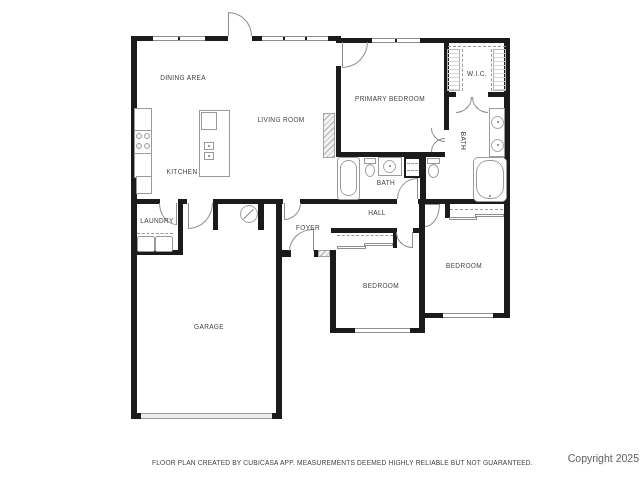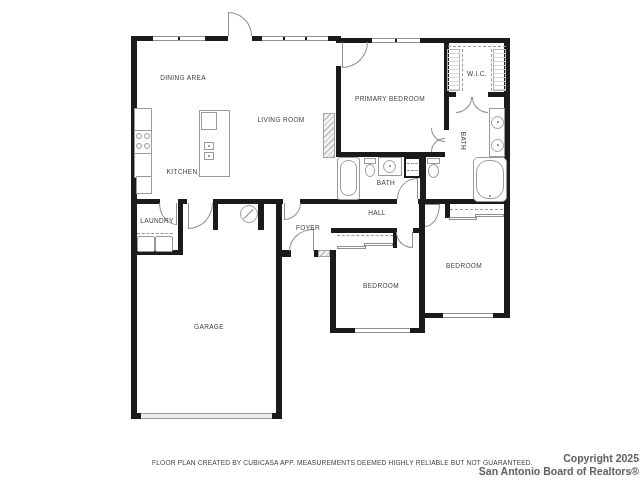--- a/index.html
+++ b/index.html
@@ -23,21 +23,21 @@
   .hatch{position:absolute;border:1px solid #a5a5a5;box-sizing:border-box;background:#f2f2f2;
          background-image:repeating-linear-gradient(135deg,#c0c0c0 0,#c0c0c0 1px,transparent 1px,transparent 4px);}
   .shelf{position:absolute;border:1px solid #b5b5b5;box-sizing:border-box;
          background-image:repeating-linear-gradient(0deg,#d8d8d8 0,#d8d8d8 1px,transparent 1px,transparent 4px);}
   .slide{position:absolute;background:#fff;border:1px solid #8f8f8f;box-sizing:border-box;}
   .lbl{position:absolute;transform:translate(-50%,-50%);font-size:6.5px;line-height:7px;color:#3c3c3c;
        letter-spacing:0.35px;white-space:nowrap;}
   .lbl.vert{writing-mode:vertical-rl;transform:translate(-50%,-50%);}
   .garage-door{position:absolute;background:#ededed;border-top:1.5px solid #9a9a9a;border-bottom:1.5px solid #9a9a9a;box-sizing:border-box;}
   #disclaimer{position:absolute;left:152px;top:459px;font-size:6.6px;color:#3a3a3a;letter-spacing:0.2px;white-space:nowrap;}
-  #copyright{position:absolute;right:1px;top:452px;text-align:right;font-size:10.5px;font-weight:bold;color:#636363;
+  #copyright{position:absolute;right:1px;top:452px;text-align:right;font-size:10.5px;font-weight:normal;color:#636363;
              line-height:12.5px;text-shadow:-1px -1px 0 #ffffff,1px 1px 0 #f2f2f2;}
 </style>
 </head>
 <body>
 
 <div id="plan">
 
   <div class="w" style="left:131px;top:36px;width:6px;height:383px;"></div>
   <div class="w" style="left:131px;top:36px;width:22px;height:5px;"></div>
   <div class="win" style="left:153px;top:36px;width:52px;height:5px;">
@@ -195,15 +195,14 @@
   <div class="lbl" style="left:390px;top:98px;">PRIMARY BEDROOM</div>
   <div class="lbl" style="left:477px;top:73px;">W.I.C.</div>
   <div class="lbl vert" style="left:463px;top:141px;">BATH</div>
   <div class="lbl" style="left:381px;top:285px;">BEDROOM</div>
   <div class="lbl" style="left:464px;top:265px;">BEDROOM</div>
   <div class="lbl" style="left:209px;top:326px;">GARAGE</div>
 
   <div id="disclaimer">FLOOR PLAN CREATED BY CUBICASA APP. MEASUREMENTS DEEMED HIGHLY RELIABLE BUT NOT GUARANTEED.</div>
   <div id="copyright">
     <div>Copyright 2025</div>
-    <div>San Antonio Board of Realtors®</div>
   </div>
 </div>
 
 </body></html>

